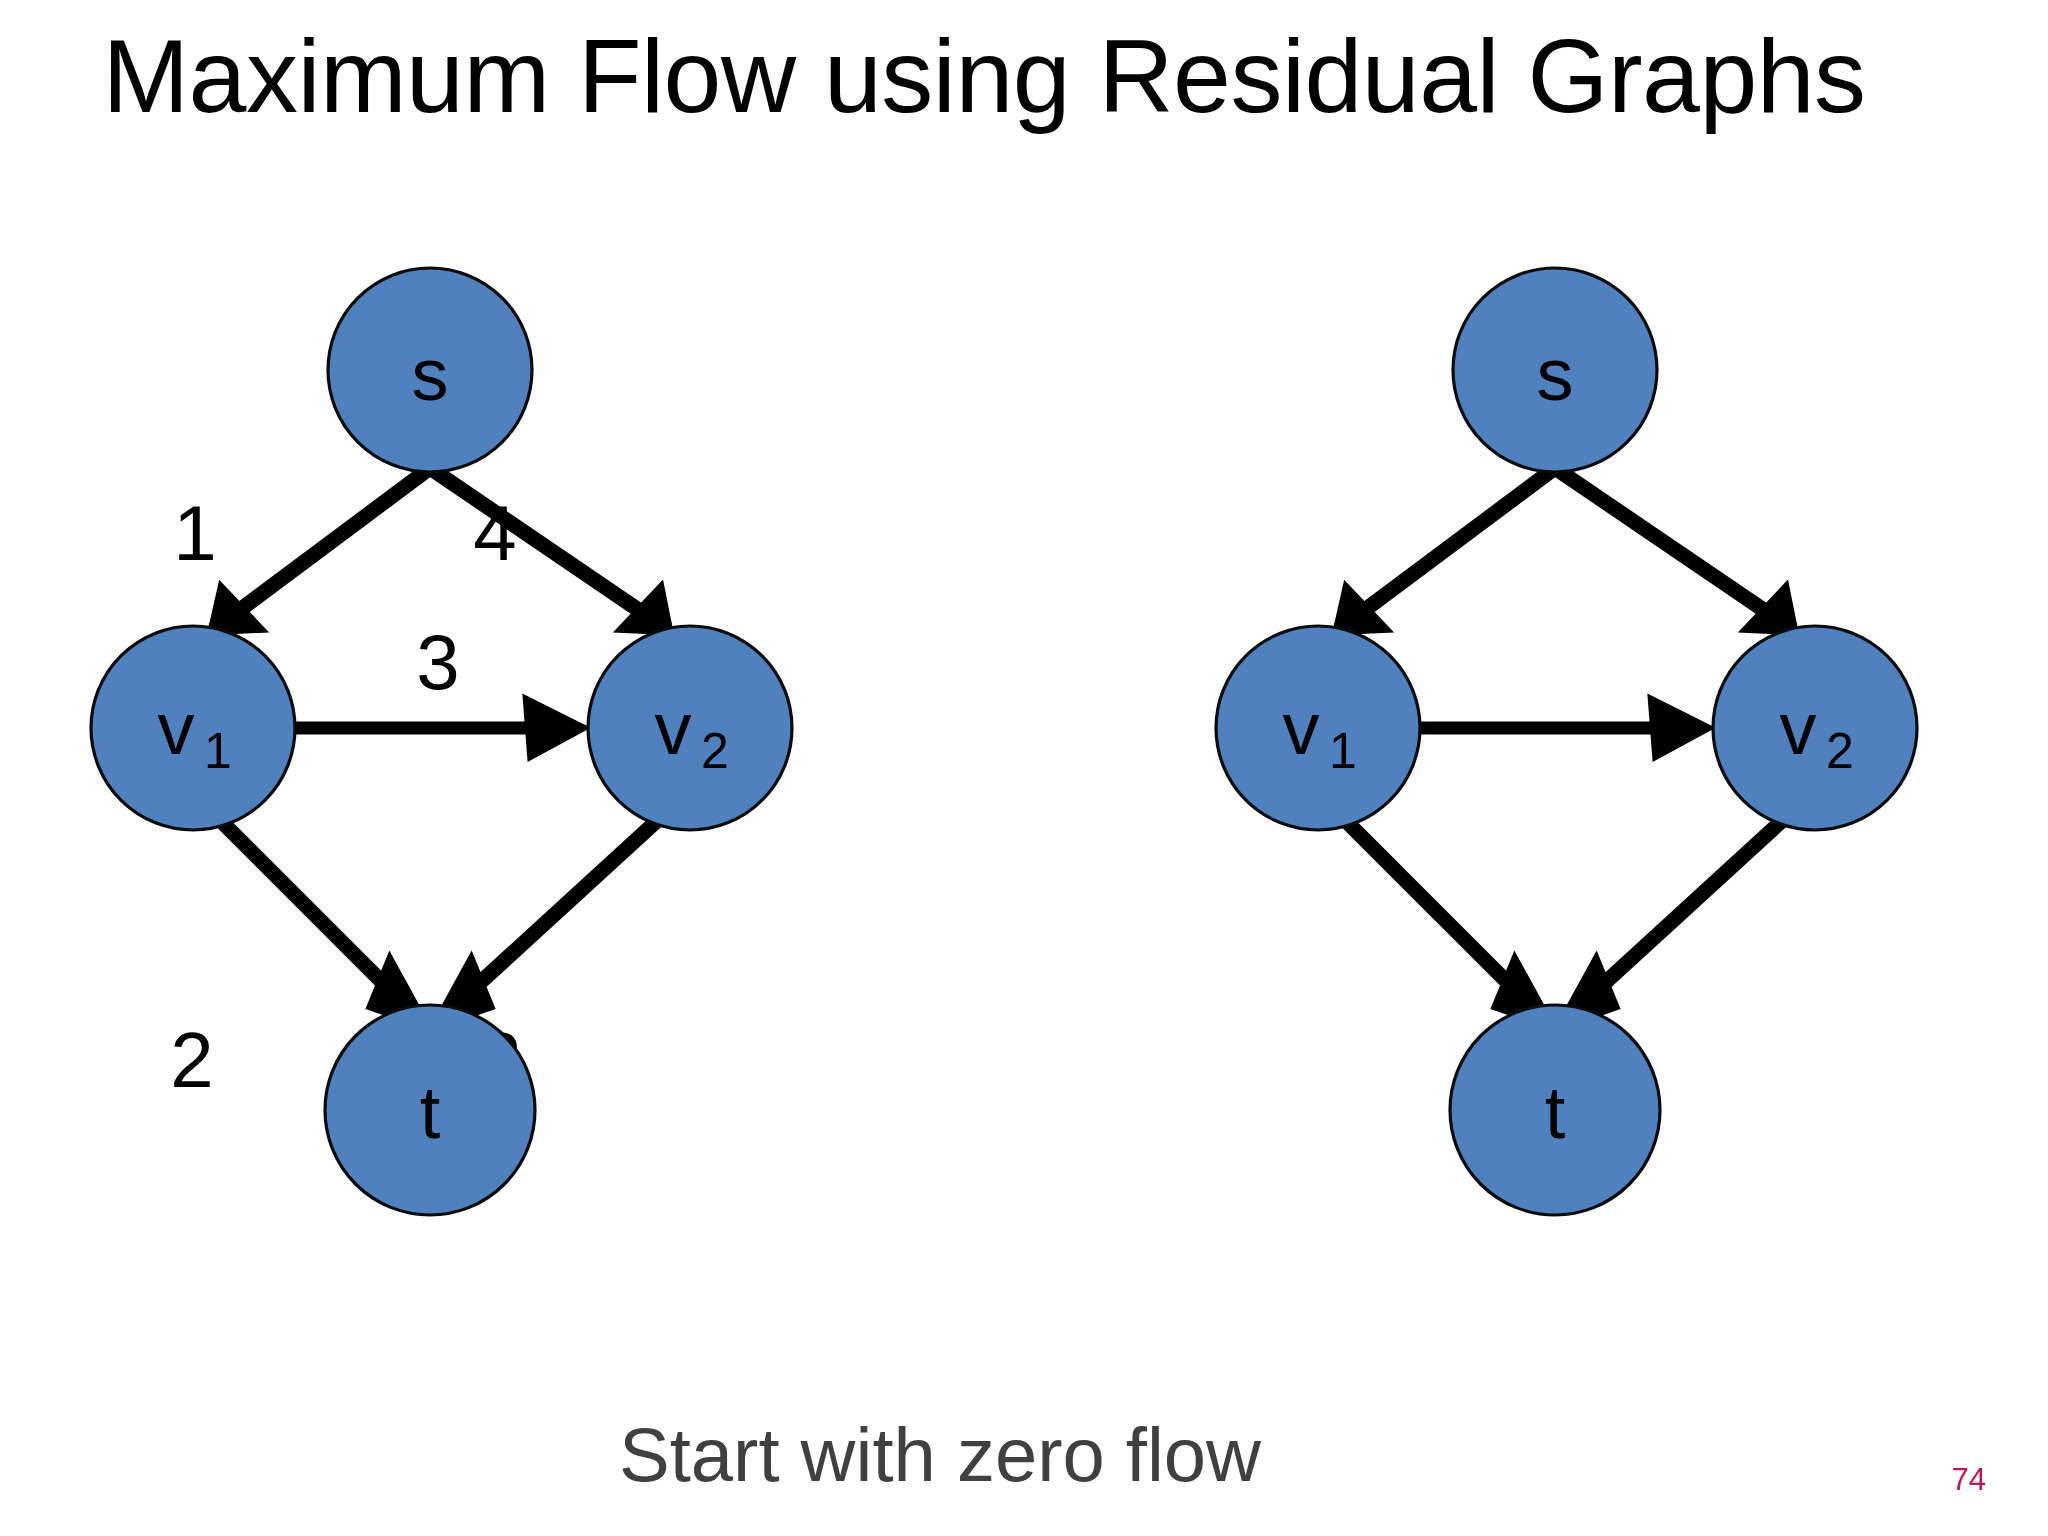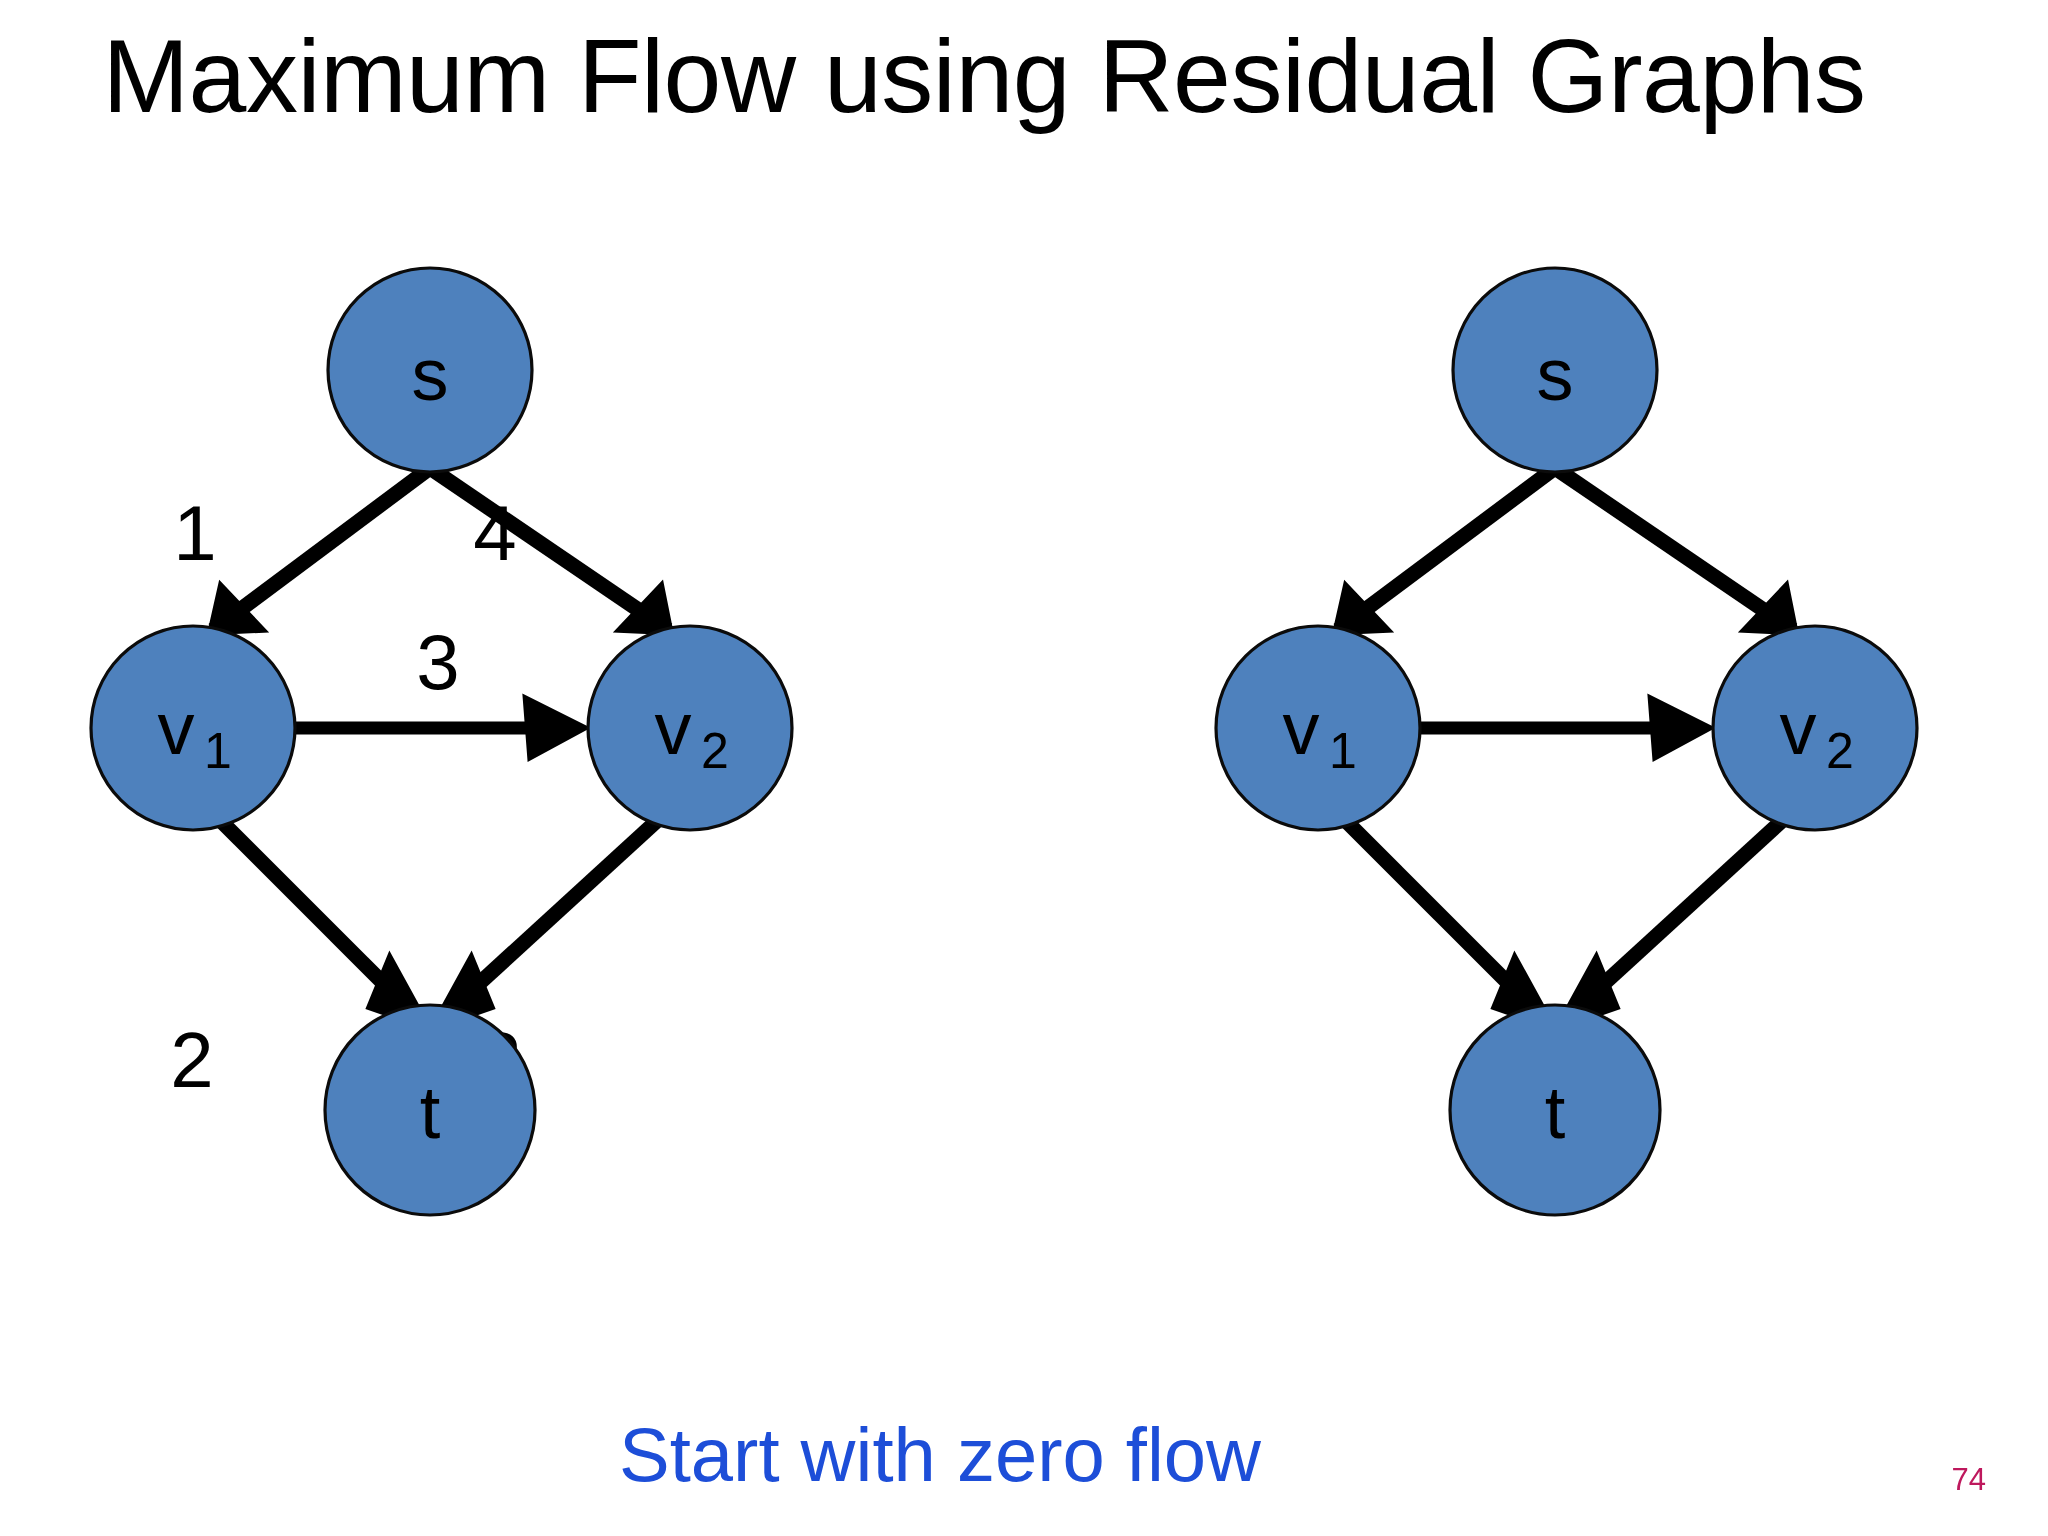--- a/index.html
+++ b/index.html
@@ -104,21 +104,21 @@
 
   
   #slide-caption {
     position: absolute;
     left: 0;
     top: 1415px;
     width: 1880px;
     text-align: center;
     font-size: 76px;
     line-height: 1.05;
-    color: #1d4ed8;
+    color: #404040;
     white-space: nowrap;
   }
   #page-number {
     position: absolute;
     right: 62px;
     top: 1462px;
     font-size: 31px;
     color: #be185d;
   }
 </style>

